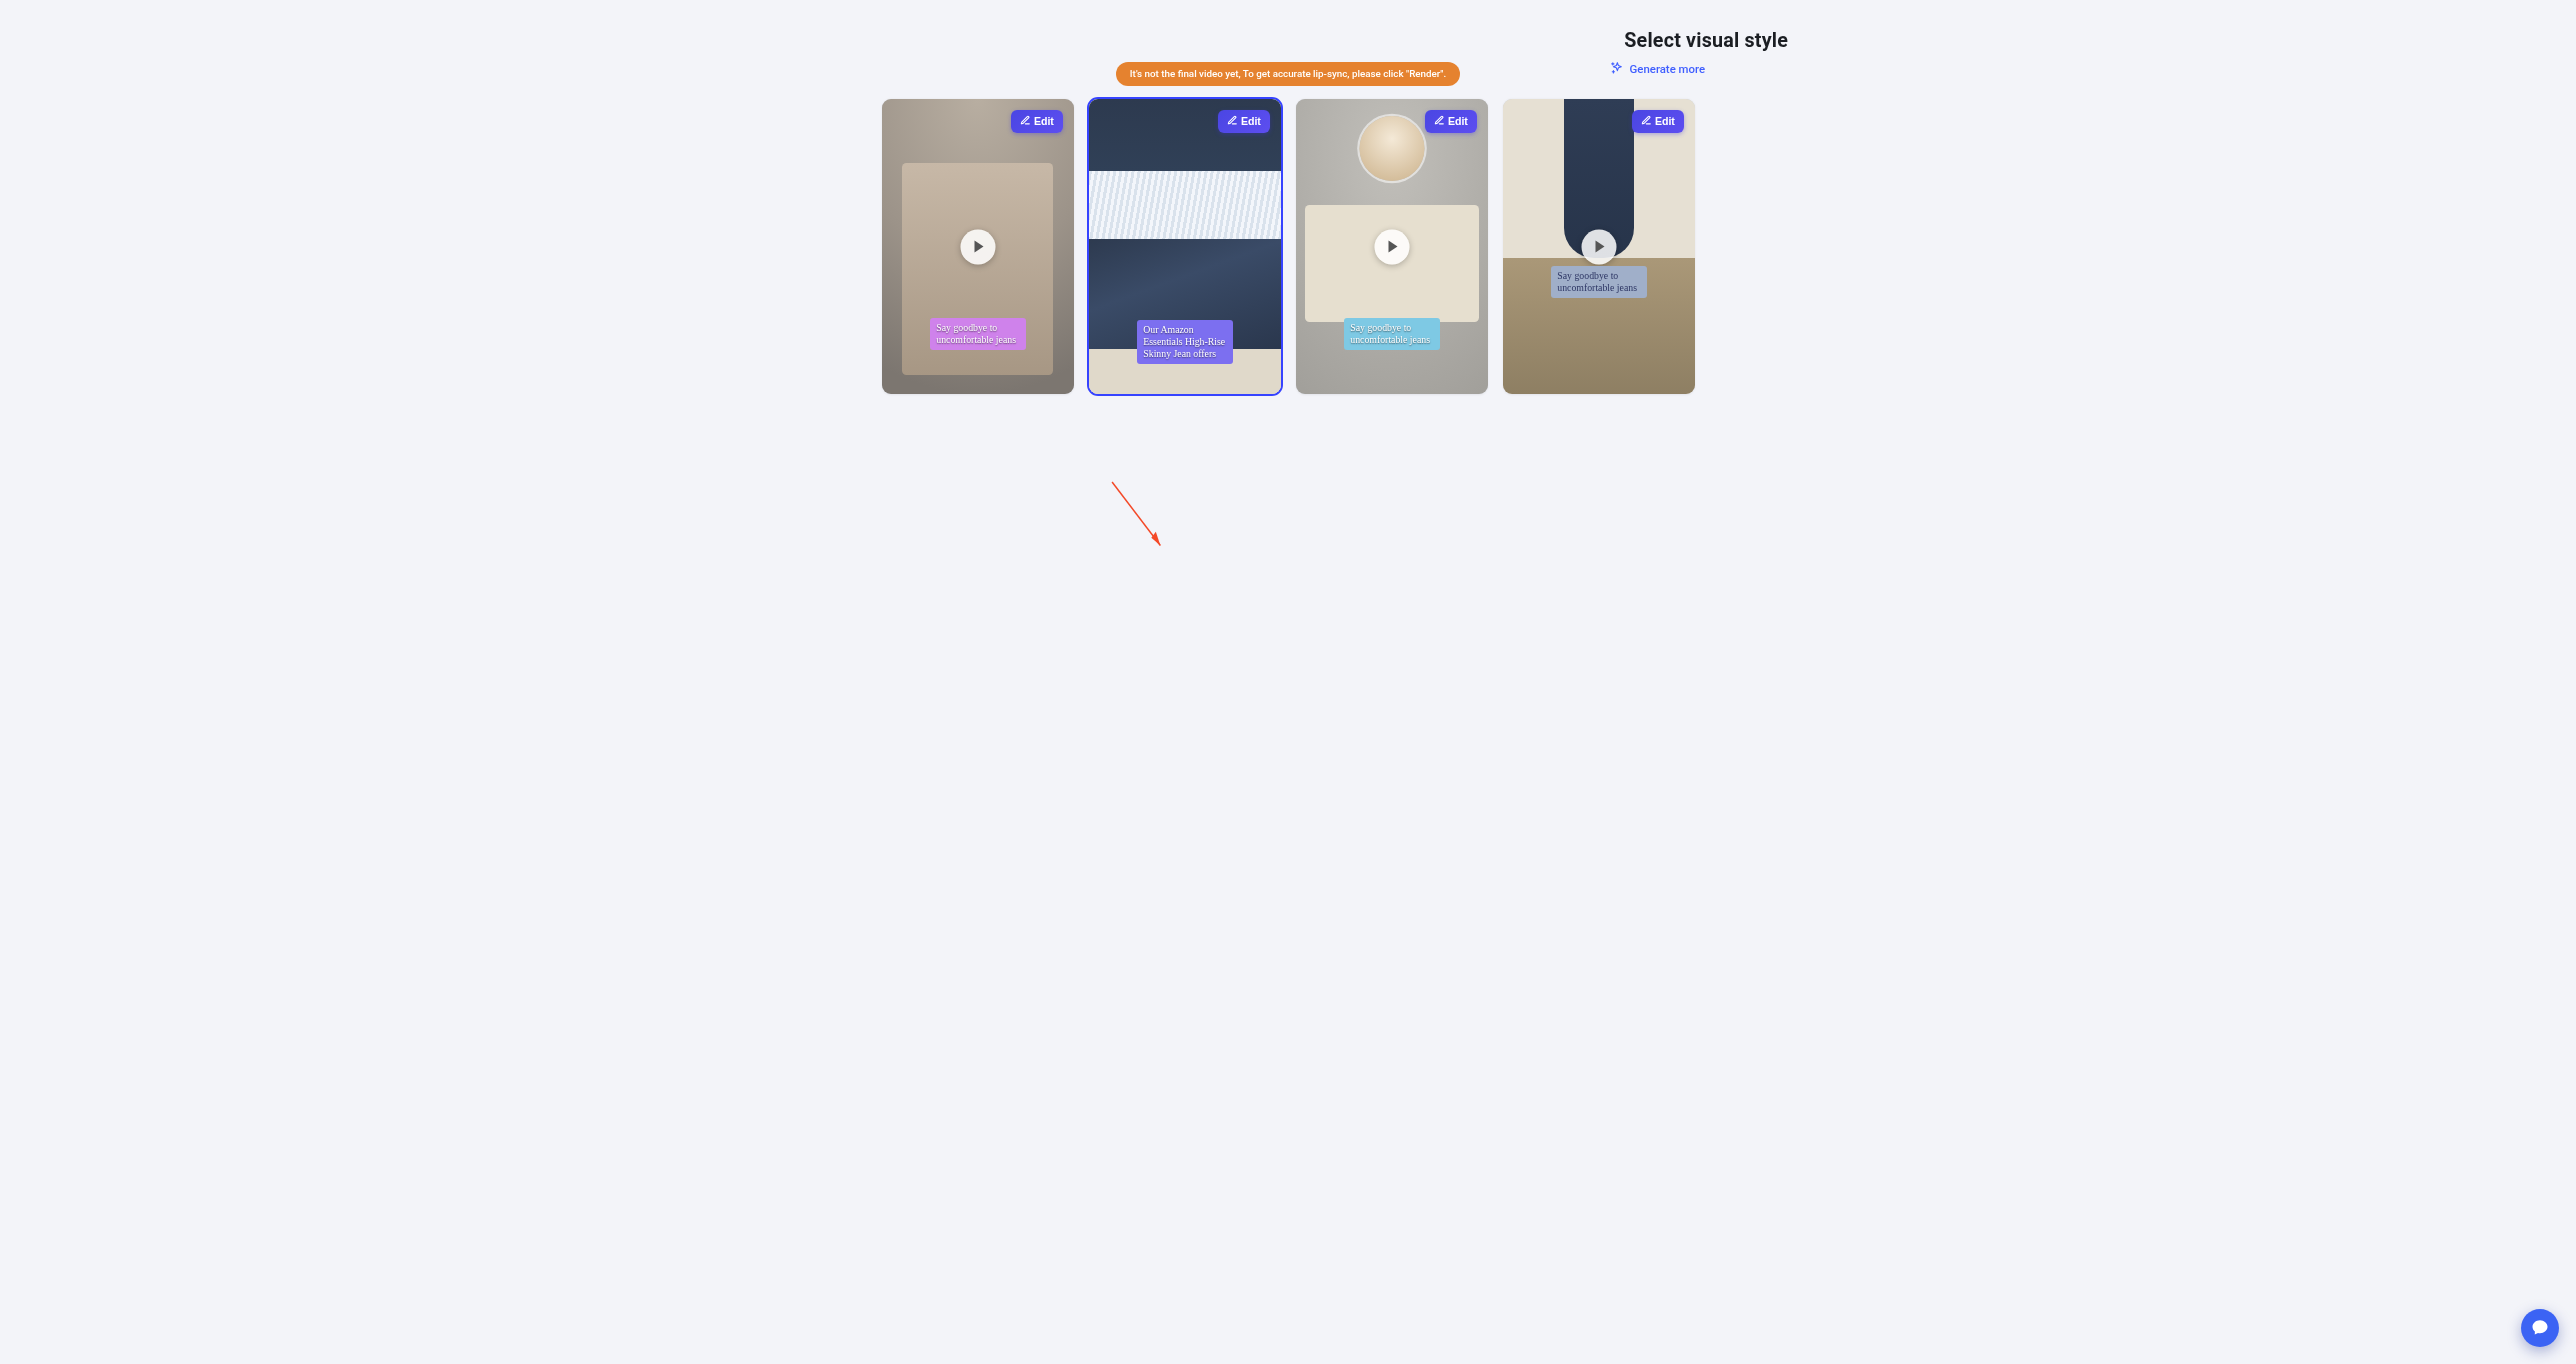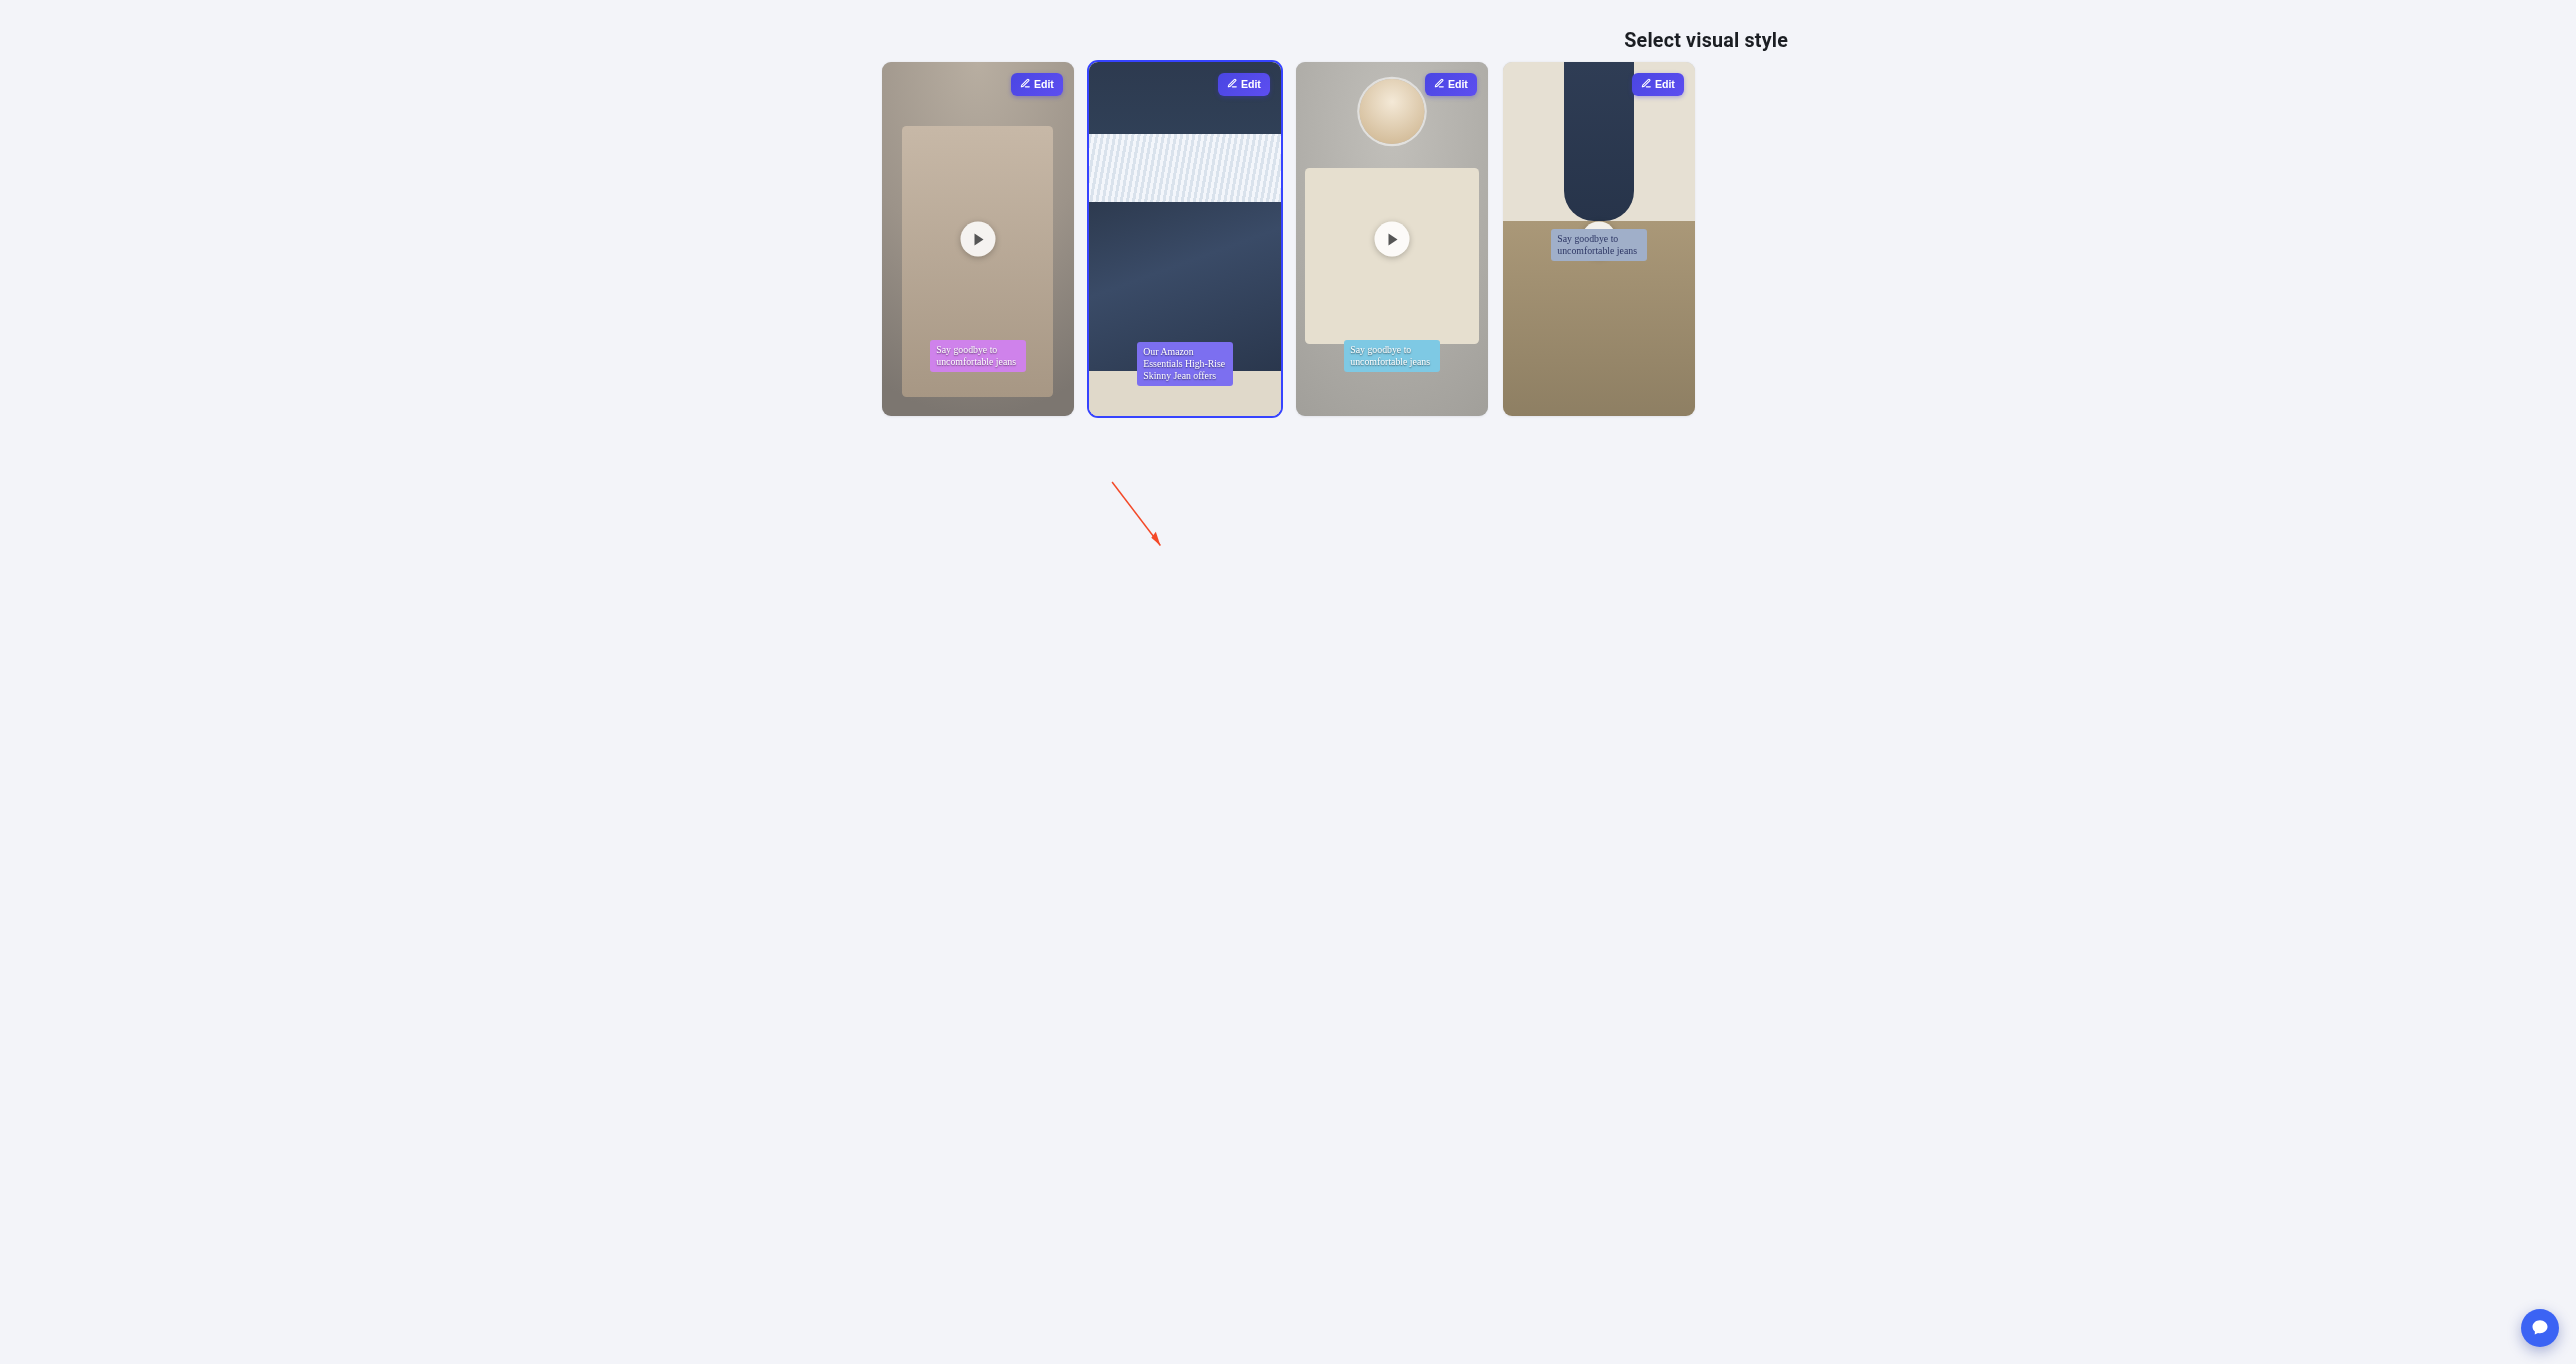--- a/index.html
+++ b/index.html
@@ -76,21 +76,21 @@
   
   .cards{
     display:flex;
     justify-content:center;
     gap:15px;
     flex-wrap:nowrap;
   }
   .card{
     position:relative;
     width:192px;
-    height:354px;
+    height:295px;
     border-radius:var(--card-radius);
     overflow:hidden;
     background:#cfd2d8;
     box-shadow:0 0.8px 2.3px rgba(20,20,30,.07);
     cursor:pointer;
   }
   .card.selected{outline:2.3px solid #3643ff;outline-offset:0;}
   .card .thumb{
     position:absolute;inset:0;
     background:linear-gradient(180deg,#8d8f95 0%,#adafb4 40%,#8f9298 100%);
@@ -216,20 +216,31 @@
   }
   .chat-bubble svg{width:18px;height:18px;fill:#fff;}
 </style>
 </head>
 <body>
 
 <div class="page">
 
   <h1 class="page-title">Select visual style</h1>
 
+  <div class="notice-row">
+    <div class="notice-pill">It's not the final video yet, To get accurate lip-sync, please click "Render".</div>
+    <a class="generate-more">
+      <span>
+        <svg viewBox="0 0 24 24" fill="none" stroke="#3f5eff" stroke-width="2" stroke-linecap="round" stroke-linejoin="round">
+          <path d="M5 3v4M3 5h4M6 17v4M4 19h4M13 3l1.9 5.1L20 10l-5.1 1.9L13 17l-1.9-5.1L6 10l5.1-1.9L13 3z"></path>
+        </svg>
+      </span>
+      <span>Generate more</span>
+    </a>
+  </div>
 
   <div class="cards">
 
     <div class="card c0">
       <div class="thumb"></div>
       <div class="thumb inset"></div>
       <div class="play-btn"></div>
       <button class="edit-btn">
         <span>
           <svg viewBox="0 0 24 24" fill="none" stroke="#fff" stroke-width="2.5" stroke-linecap="round" stroke-linejoin="round">

